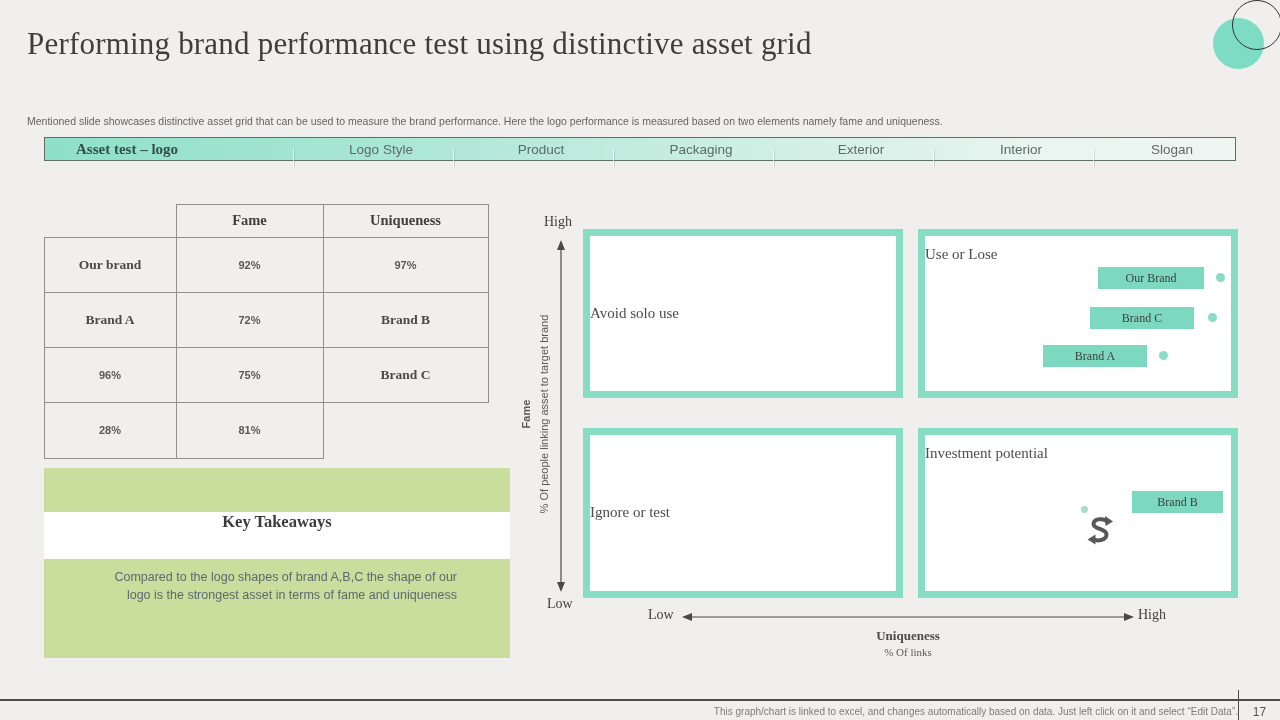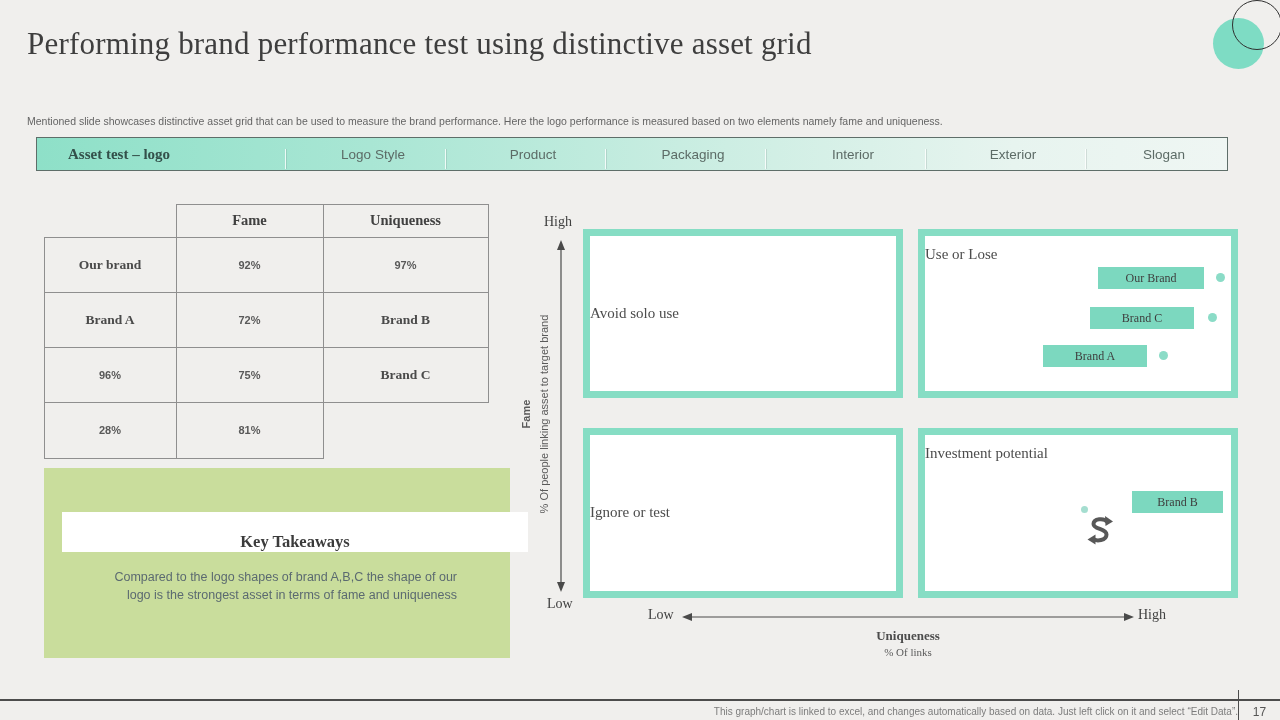--- a/index.html
+++ b/index.html
@@ -22,21 +22,21 @@
   .decor-circle-fill {
     position:absolute; left:1213px; top:18px; width:51px; height:51px;
     border-radius:50%; background:#7edcc4;
   }
   .decor-circle-outline {
     position:absolute; left:1232px; top:0px; width:50px; height:50px;
     border-radius:50%; border:1.6px solid #2f2f2f; background:transparent;
   }
   
   .tabbar {
-    position:absolute; left:36px; top:137px; width:1192px; height:34px;
+    position:absolute; left:44px; top:137px; width:1192px; height:24px;
     display:flex; align-items:stretch;
     background:linear-gradient(to right,#8ee0c8 0%,#a9e6d4 28%,#cdeee3 58%,#e7f4ef 82%,#eff6f3 100%);
     border:1px solid #5e6e69;
     justify-content:flex-end;
   }
   .tab { position:relative; display:flex; align-items:center; justify-content:center;
     font-size:13.5px; color:#5c6b66;padding-left:16px; }
   .tab + .tab::before {
     content:""; position:absolute; left:0; top:11px; height:20px; width:1px;
     background:rgba(255,255,255,.8); box-shadow:1px 0 0 rgba(90,110,104,.18);
@@ -58,22 +58,22 @@
   .bt-cell { border:1px solid #8f8f8f; display:flex; align-items:center; justify-content:center;
     margin:-0.5px; }
   .bt-corner { border:none; background:transparent; }
   .bt-head { font-weight:700; font-size:14.5px; color:#404040; }
   .bt-name { font-weight:700; font-size:13.5px; color:#4a4a4a; }
   .bt-val { font-family:"Liberation Sans","DejaVu Sans",sans-serif;
     font-weight:700; font-size:11px; color:#595959; }
   
   .takeaways { position:absolute; left:44px; top:468px; width:466px; height:190px;
     background:#c9dd9c; }
-  .takeaways-band { position:absolute; left:18px; top:44px; width:100%; height:40px;
-    background:#ffffff; display:flex; align-items:flex-end; justify-content:center; }
+  .takeaways-band { position:absolute; left:0; top:44px; width:100%; height:47px;
+    background:#ffffff; display:flex; align-items:flex-start; justify-content:center; }
   .takeaways-title { font-family:"Liberation Serif","DejaVu Serif",serif;
     font-weight:700; font-size:16.5px; color:#3b3b3b; }
   .takeaways-body { position:absolute; left:53px; top:100px; width:360px;
     font-size:12.5px; line-height:1.45; color:#5b6a70; text-align:right; }
   
   .axis-label-serif { position:absolute; font-family:"Liberation Serif","DejaVu Serif",serif;
     font-size:14px; color:#414141; }
   .y-rot { position:absolute; width:368px; height:16px; text-align:center;
     transform:rotate(-90deg); font-size:11px; color:#5a5a5a; white-space:nowrap; }
   .quad { position:absolute; width:320px; background:#ffffff;
@@ -113,22 +113,22 @@
   <div class="title">Performing brand performance test using distinctive asset grid</div>
   <div class="subtitle">Mentioned slide showcases distinctive asset grid that can be used to measure the brand performance. Here the logo performance is measured based on two elements namely fame and uniqueness.</div>
   <div class="decor-circle-fill"></div>
   <div class="decor-circle-outline"></div>
 
   <div class="tabbar">
     <div class="tab first">Asset test – logo</div>
     <div class="tab mid">Logo Style</div>
     <div class="tab mid">Product</div>
     <div class="tab mid">Packaging</div>
+    <div class="tab mid">Exterior</div>
     <div class="tab mid">Interior</div>
-    <div class="tab mid">Exterior</div>
     <div class="tab last">Slogan</div>
   </div>
 
   <div class="brand-table">
     <div class="bt-cell bt-corner"></div>
     <div class="bt-cell bt-head">Fame</div>
     <div class="bt-cell bt-head">Uniqueness</div>
 
     <div class="bt-cell bt-name">Our brand</div>
     <div class="bt-cell bt-val">92%</div>

